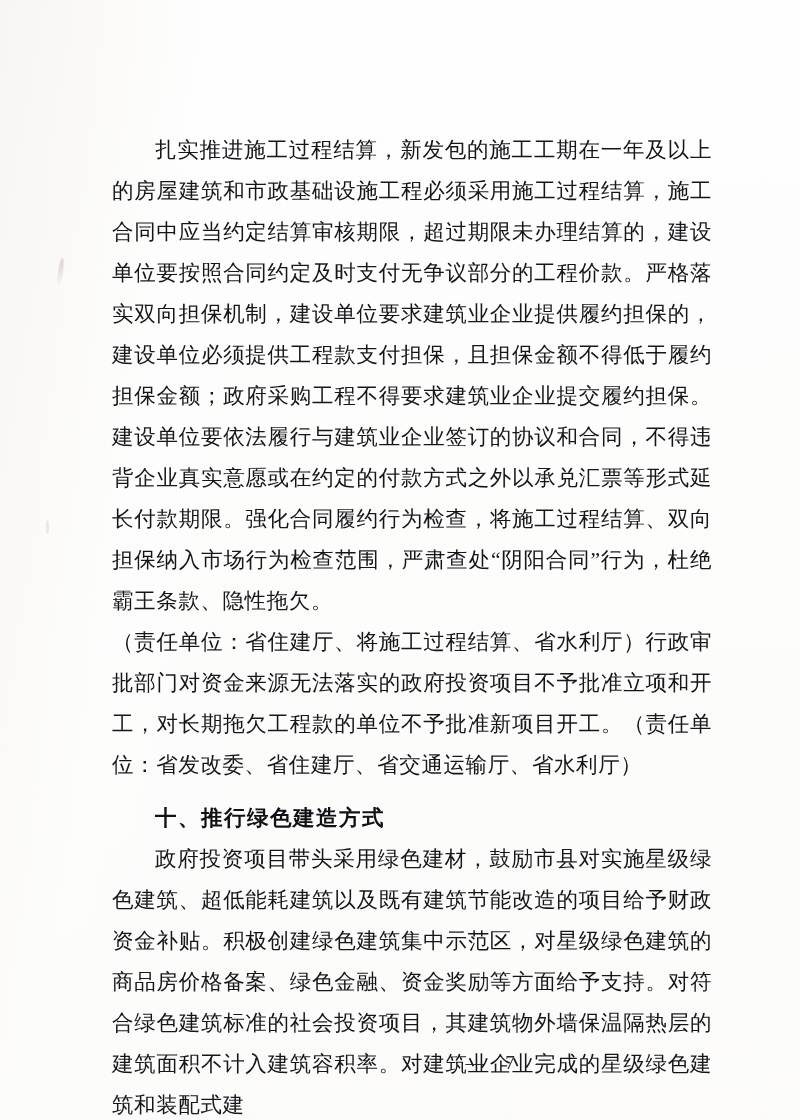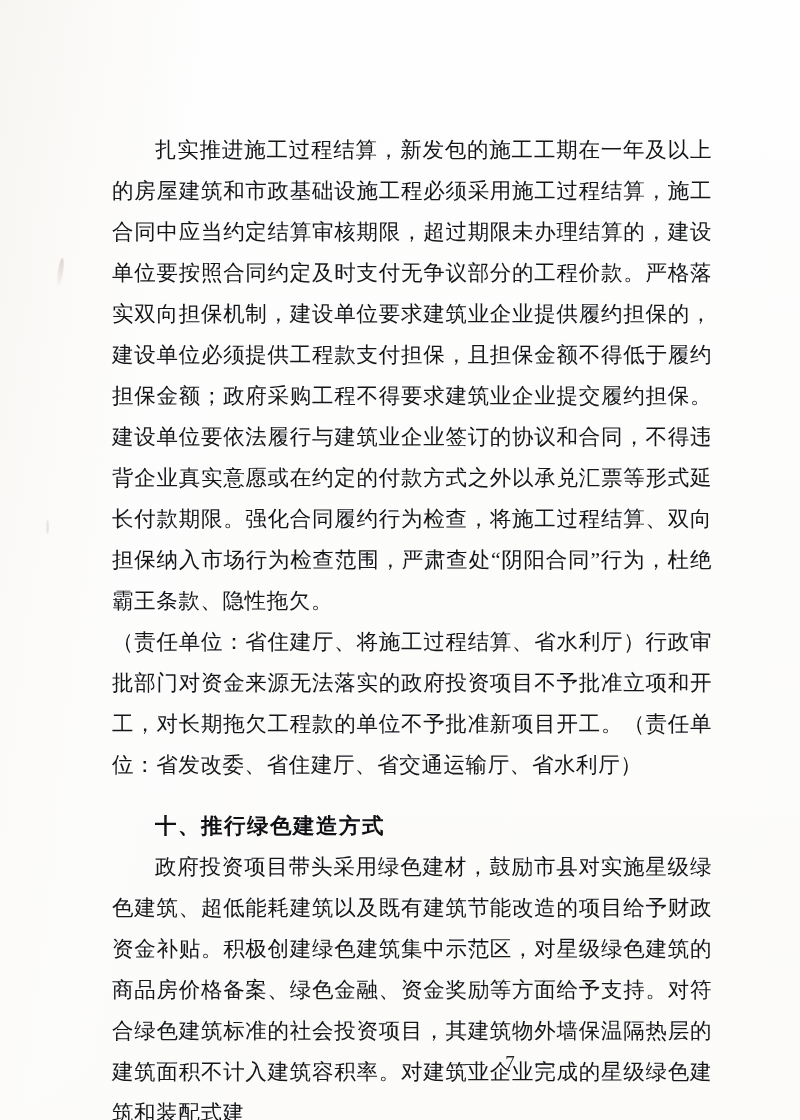--- a/index.html
+++ b/index.html
@@ -43,21 +43,21 @@
     text-align: justify;
     text-justify: inter-ideograph;
     letter-spacing: 0.6px;
     text-indent: 2em;
     color: #14161a;
   }
   p.para.no-indent {
     text-indent: 0;
   }
   h2.section-heading {
-    margin: 20px 0 0 0;
+    margin: 12px 0 0 0;
     font-size: 21.5px;
     line-height: 41px;
     font-weight: bold;
     text-indent: 2em;
     letter-spacing: 1.5px;
     font-family: "Liberation Sans", "DejaVu Sans", sans-serif;
     color: #0f1114;
   }
   .footer {
     position: absolute;

